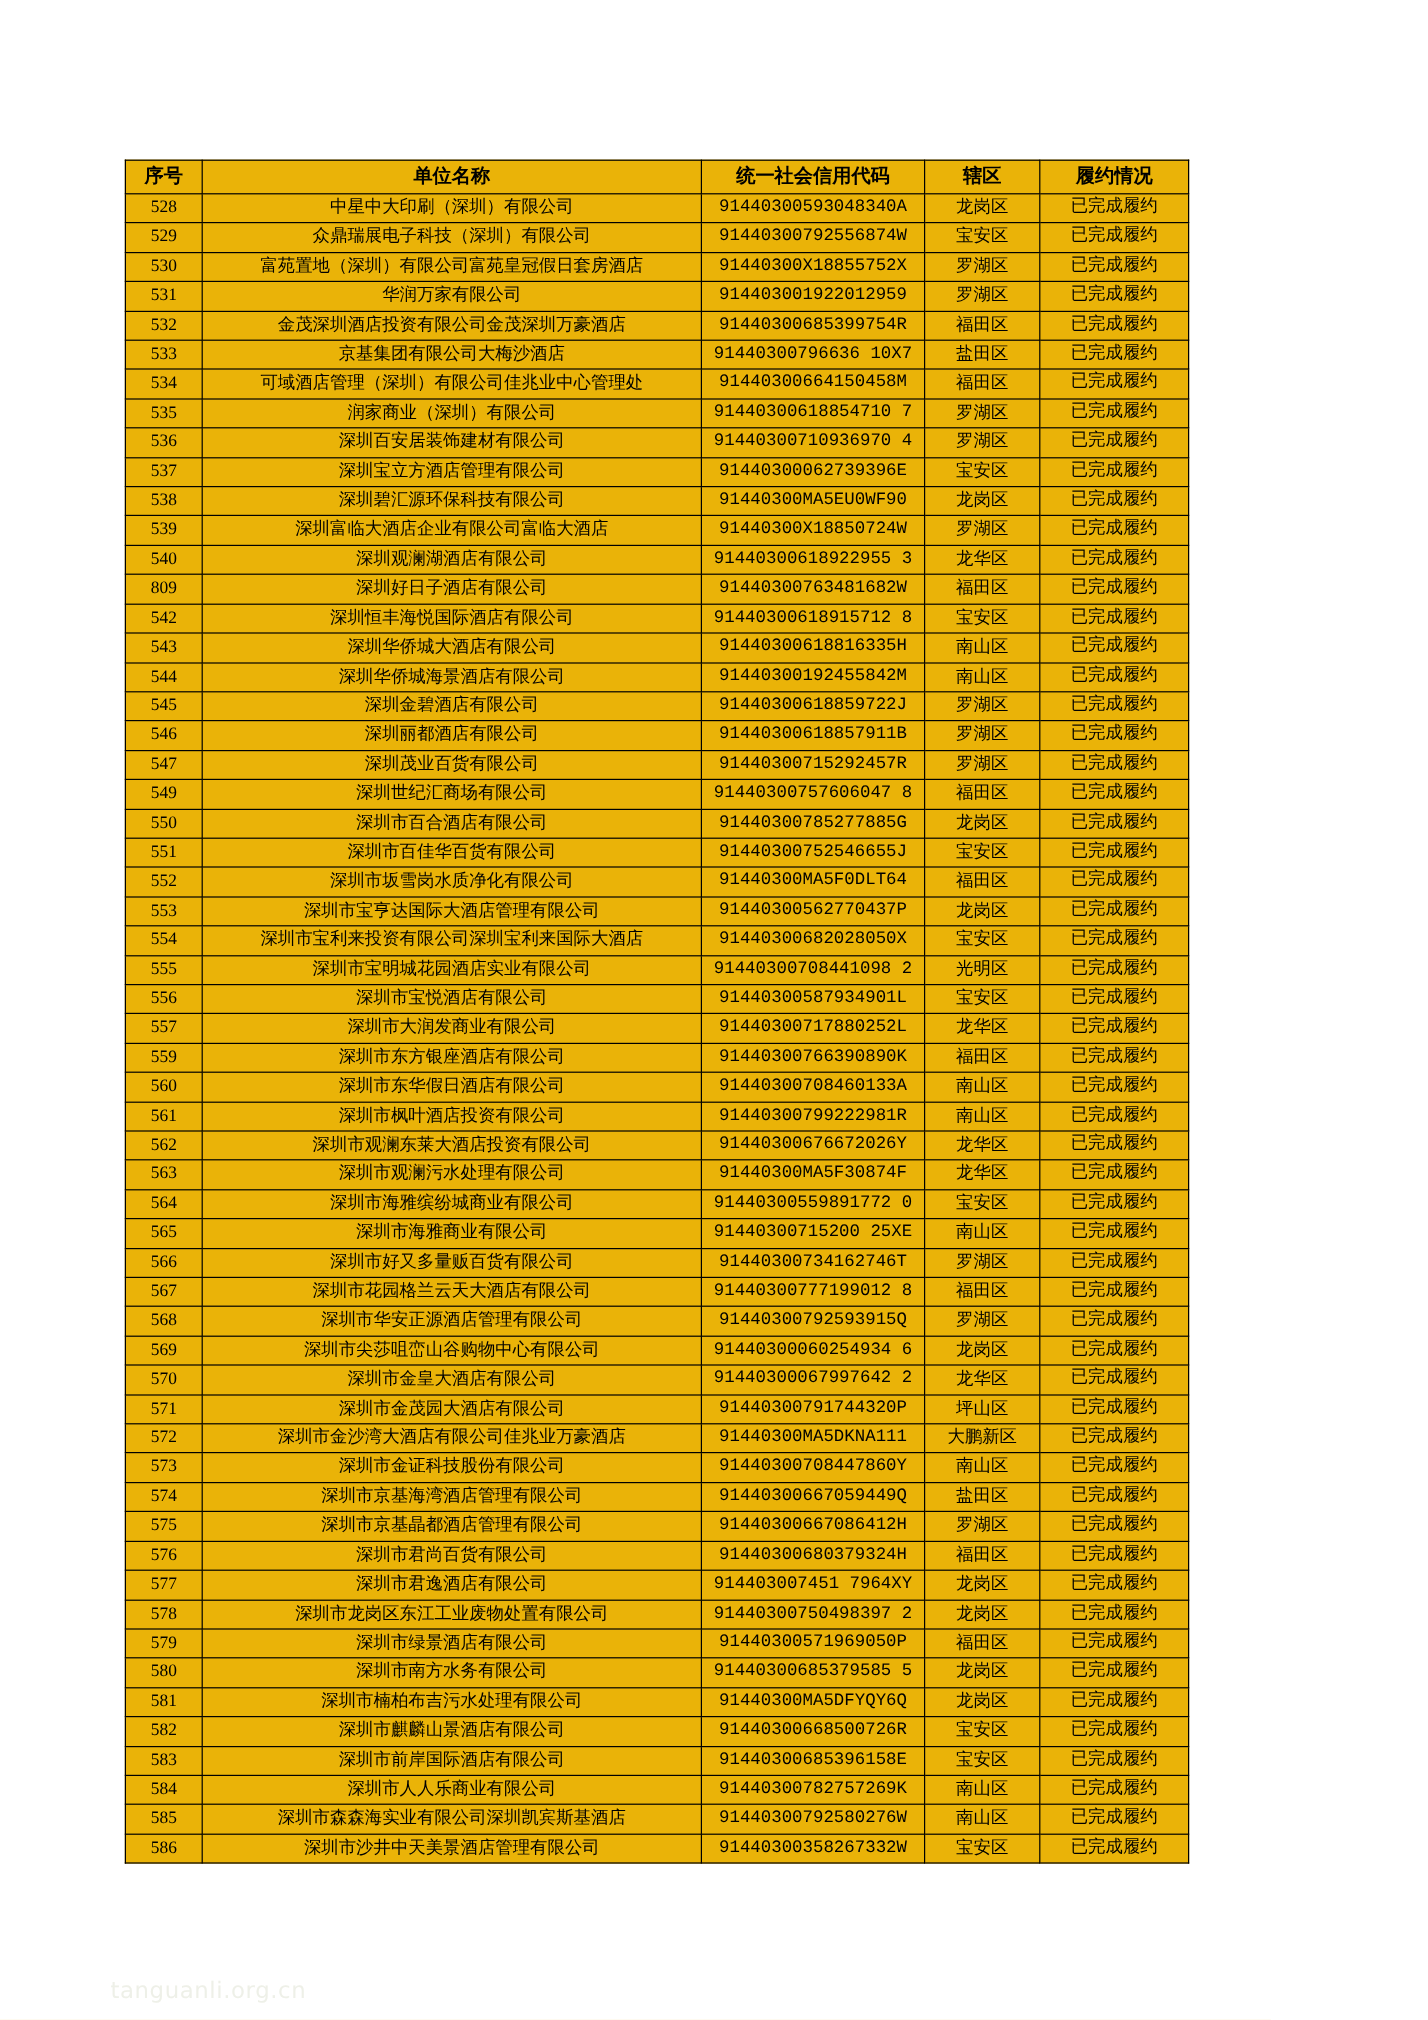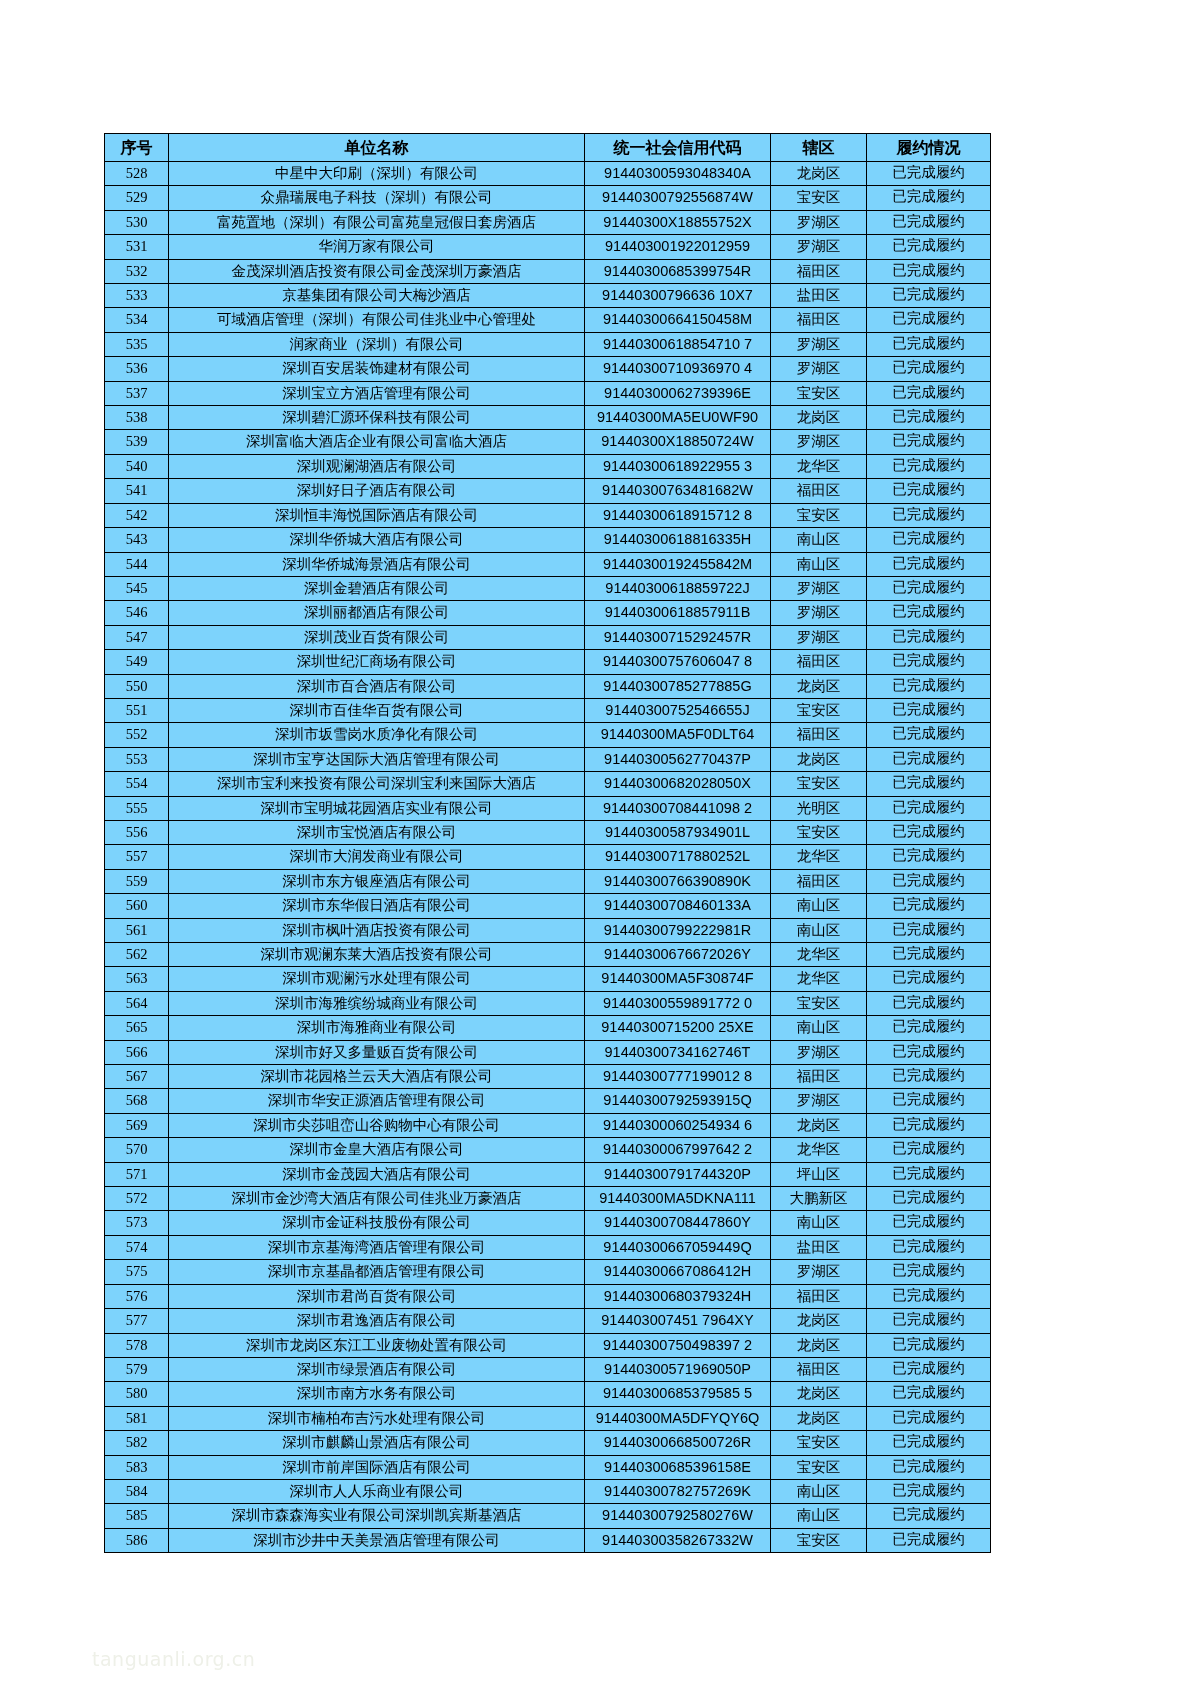--- a/index.html
+++ b/index.html
@@ -25,21 +25,21 @@
   #table-wrap {
     position: absolute;
     left: 104px;
     top: 133px;
     width: 886px;
   }
   table.doc-table {
     border-collapse: collapse;
     width: 886px;
     table-layout: fixed;
-    background: #7dd3fc;
+    background: #eab308;
   }
   table.doc-table td, table.doc-table th {
     border: 1px solid #000000;
     padding: 0;
     height: 23.4px;
     line-height: 23.4px;
     font-size: 14.5px;
     text-align: center;
     vertical-align: middle;
     white-space: nowrap;
@@ -55,21 +55,21 @@
   }
   
   col.c-index  { width: 64px; }
   col.c-name   { width: 416px; }
   col.c-code   { width: 186px; }
   col.c-area   { width: 96px; }
   col.c-status { width: 124px; }
 
   td.cell-index  { font-size: 14.5px; margin-left: 16px; }
   td.cell-name   { font-size: 14.8px; }
-  td.cell-code   { font-size: 14.2px; font-family: Liberation Sans, sans-serif; }
+  td.cell-code   { font-size: 14.2px; font-family: Liberation Mono, monospace; }
   td.cell-area   { font-size: 14.8px; }
   td.cell-status { font-size: 14.8px; font-family: Liberation Mono, monospace; }
 
   #watermark {
     position: absolute;
     left: 92px;
     bottom: 13px;
     font-family: "DejaVu Sans", sans-serif;
     font-size: 19px;
     color: #eef0e8;
@@ -186,21 +186,21 @@
             <td class="cell-status">已完成履约</td>
           </tr>
           <tr>
             <td class="cell-index">540</td>
             <td class="cell-name">深圳观澜湖酒店有限公司</td>
             <td class="cell-code">91440300618922955 3</td>
             <td class="cell-area">龙华区</td>
             <td class="cell-status">已完成履约</td>
           </tr>
           <tr>
-            <td class="cell-index">541</td>
+            <td class="cell-index">809</td>
             <td class="cell-name">深圳好日子酒店有限公司</td>
             <td class="cell-code">91440300763481682W</td>
             <td class="cell-area">福田区</td>
             <td class="cell-status">已完成履约</td>
           </tr>
           <tr>
             <td class="cell-index">542</td>
             <td class="cell-name">深圳恒丰海悦国际酒店有限公司</td>
             <td class="cell-code">91440300618915712 8</td>
             <td class="cell-area">宝安区</td>

